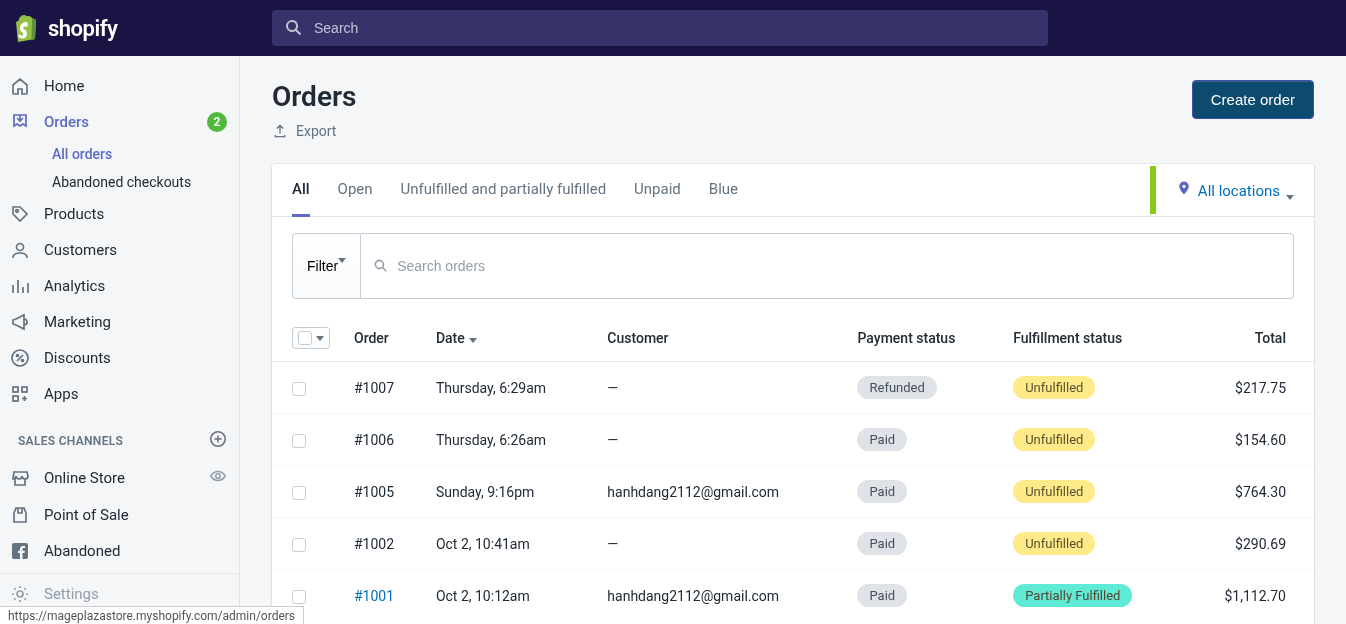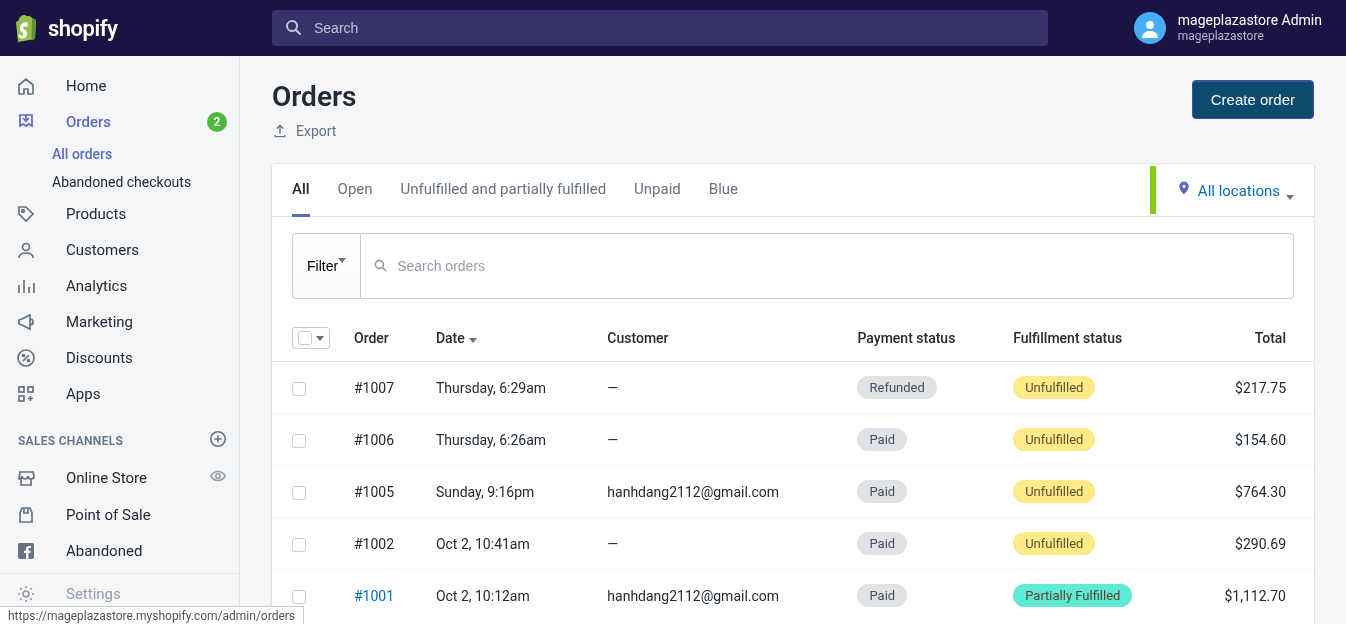--- a/index.html
+++ b/index.html
@@ -21,21 +21,21 @@
 .user-store { font-size: 12px; color: #b8b5d0; }
 
 
 .layout { display: flex; height: 568px; }
 .sidebar-wrap { width: 240px; background: #f4f6f8; border-right: 1px solid #dfe3e8; position: relative; height: 100%; overflow-y: auto; }
 .sidebar-wrap::-webkit-scrollbar { width: 14px; }
 .sidebar-wrap::-webkit-scrollbar-track { background: #ececec; }
 .sidebar-wrap::-webkit-scrollbar-thumb { background: #b5b5b5; border-radius: 2px; }
 
 .nav { padding: 12px 0; }
-.nav-item { display: flex; align-items: center; padding: 8px 12px 8px 16px; color: #212b36; text-decoration: none; cursor: pointer; gap: 30px; font-size: 15px; }
+.nav-item { display: flex; align-items: center; padding: 8px 12px 8px 10px; color: #212b36; text-decoration: none; cursor: pointer; gap: 14px; font-size: 15px; }
 .nav-item.active { color: #5c6ac4; font-weight: 500; }
 .nav-item .nav-icon { width: 20px; height: 20px; display: flex; align-items: center; justify-content: center; color: #637381; flex-shrink: 0; }
 .nav-item.active .nav-icon { color: #5c6ac4; }
 .nav-item .badge-count { margin-left: auto; background: #50b83c; color: #fff; width: 20px; height: 20px; border-radius: 50%; font-size: 12px; display: flex; align-items: center; justify-content: center; font-weight: 600; }
 .nav-sub { padding-left: 52px; }
 .nav-sub-item { display: block; padding: 6px 0; font-size: 14px; color: #212b36; text-decoration: none; cursor: pointer; }
 .nav-sub-item.active { color: #5c6ac4; font-weight: 500; }
 
 .nav-section-title { padding: 18px 12px 8px 18px; font-size: 12px; color: #637381; font-weight: 600; letter-spacing: .3px; display: flex; align-items: center; }
 .nav-section-title .plus-circle { margin-left: auto; color: #637381; }
@@ -104,32 +104,20 @@
     <span class="topbar-logo-text">shopify</span>
   </div>
   <div class="topbar-search">
     <div class="search-box">
       <svg width="20" height="20" viewBox="0 0 20 20" fill="#c5c3d8">
           <path d="M8 2a6 6 0 014.9 9.5l4.3 4.3-1.4 1.4-4.3-4.3A6 6 0 118 2zm0 2a4 4 0 100 8 4 4 0 000-8z"></path>
         </svg>
       <input placeholder="Search" style="">
     </div>
   </div>
-  <div class="topbar-user">
-    <span class="avatar">
-      <svg width="20" height="20" viewBox="0 0 20 20" fill="#fff">
-          <circle cx="10" cy="7" r="4"></circle>
-          <path d="M2 20c0-4.4 3.6-7 8-7s8 2.6 8 7"></path>
-        </svg>
-    </span>
-    <span class="user-text">
-      <span class="user-name">mageplazastore Admin</span>
-      <span class="user-store">mageplazastore</span>
-    </span>
-  </div>
 </div>
 
 <div class="layout">
 
   <div class="sidebar-wrap">
     <div class="nav">
       <a class="nav-item">
         <span class="nav-icon">
             <svg width="20" height="20" viewBox="0 0 20 20" fill="none" stroke="currentColor" stroke-width="1.7">
               <path d="M3 9l7-6 7 6v8a1 1 0 01-1 1h-4v-5H8v5H4a1 1 0 01-1-1V9z"></path>

